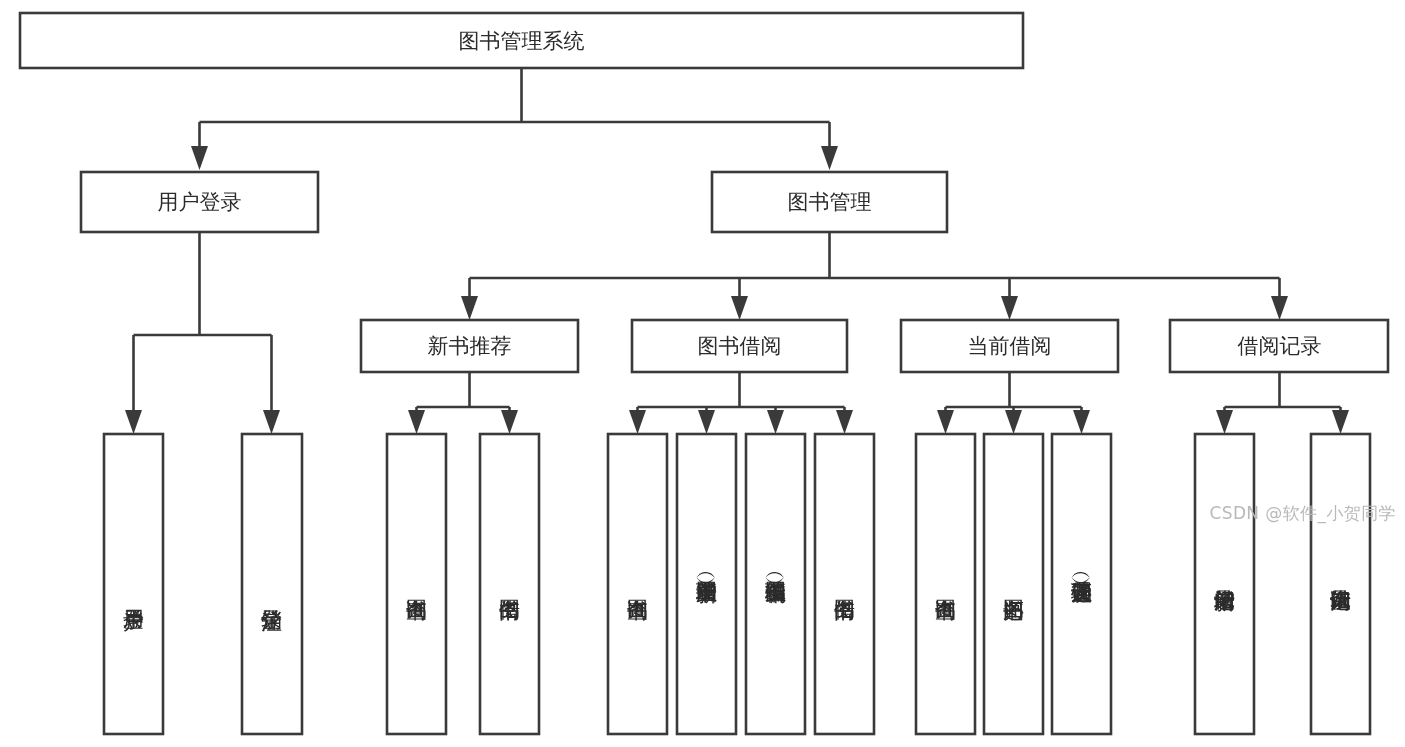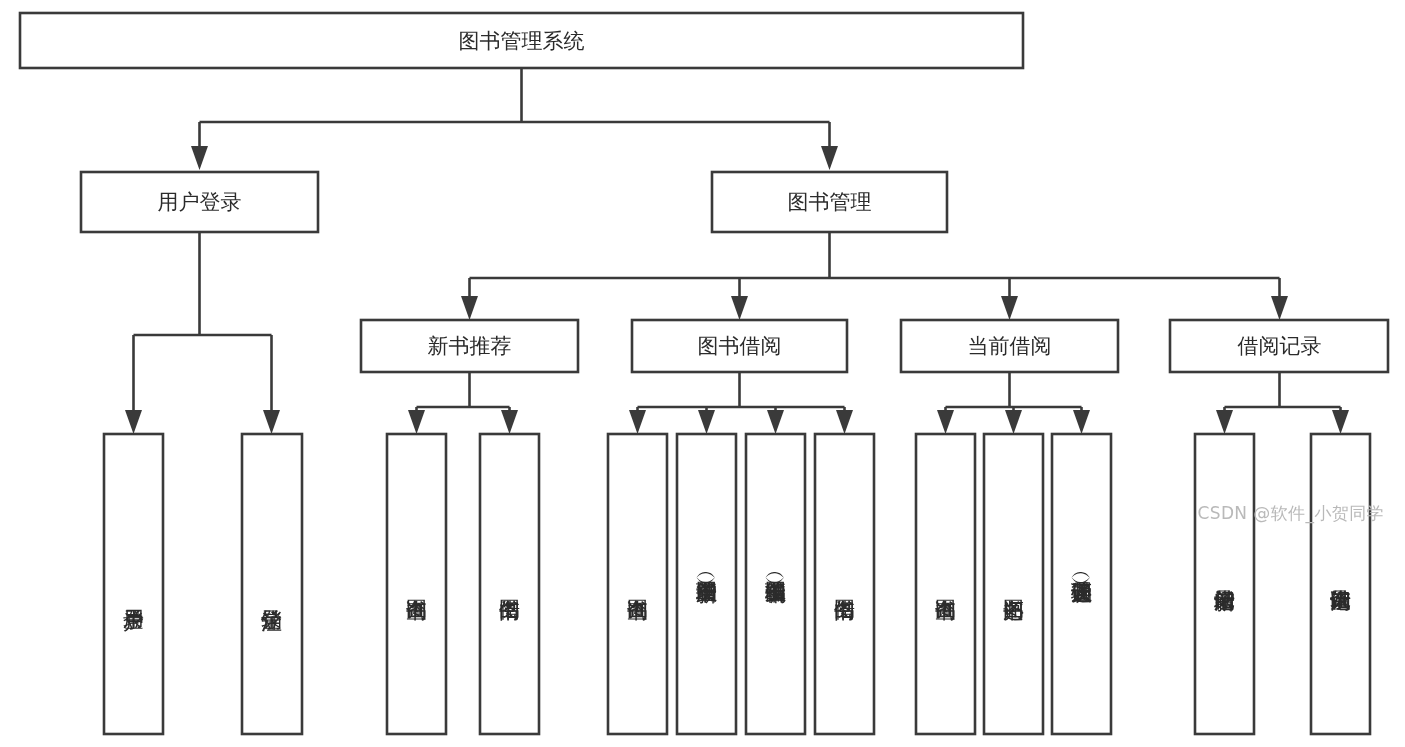--- a/index.html
+++ b/index.html
@@ -52,21 +52,21 @@
   .node-label-vertical {
     font-family: "DejaVu Sans", "Liberation Sans", sans-serif;
     font-size: 21px;
     fill: #2b2b2b;
     text-anchor: middle;
     writing-mode: vertical-rl;
     glyph-orientation-vertical: 0;
   }
   .watermark {
     position: absolute;
-    right: 21px;
+    right: 9px;
     bottom: 6px;
     font-family: "DejaVu Sans", "Liberation Sans", sans-serif;
     font-size: 17px;
     color: #b9b9b9;
     letter-spacing: 0.4px;
     white-space: nowrap;
     pointer-events: none;
   }
 </style>
 </head>

